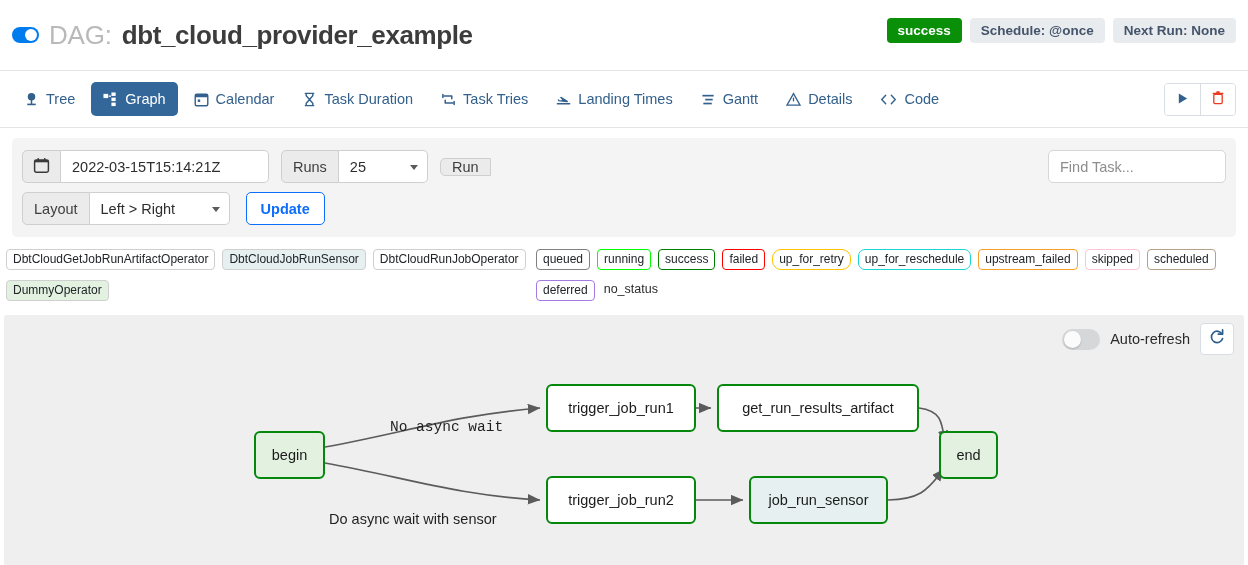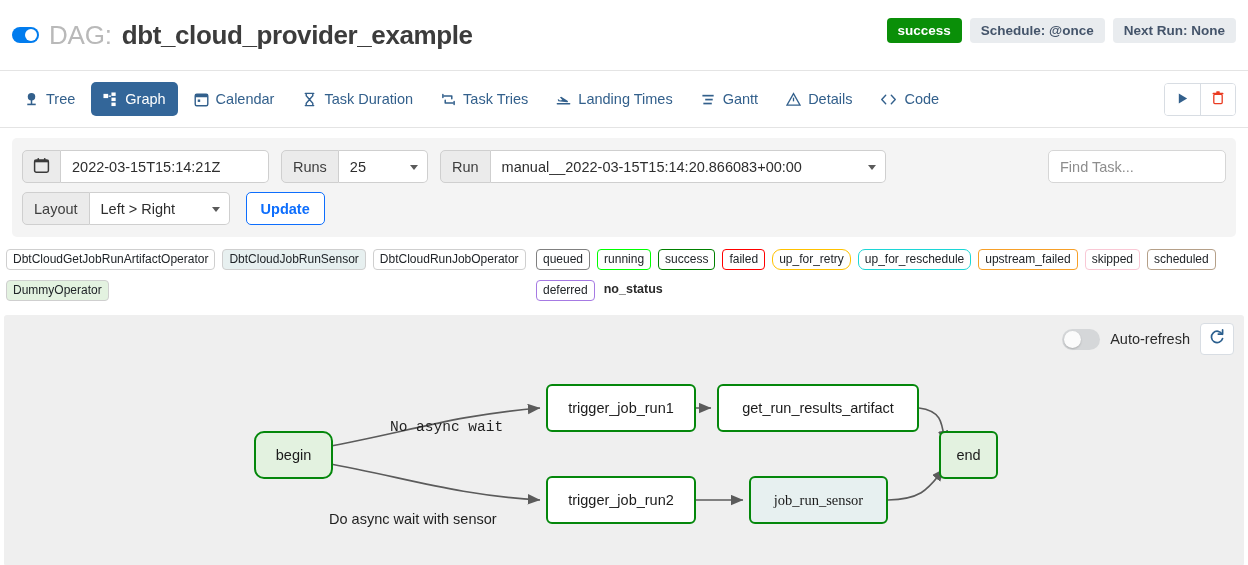--- a/index.html
+++ b/index.html
@@ -138,21 +138,21 @@
   .legend-states { flex: 1; }
   .chip {
     font-size: 12px; border-radius: 4px;
     padding: 2px 6px; margin-right: 7px;
     border: 1.6px solid #cfcfcf; background: #fff;
     white-space: nowrap; line-height: 15px;
     font-family: "Liberation Sans", sans-serif;
   }
   .chip-plain {
     border: none; background: none; padding: 2px 2px;
-    font-size: 12.5px; color: #2b2b2b; font-weight: bold;
+    font-size: 12.5px; color: #2b2b2b;
   }
 
   
   .graph-panel {
     margin: 14px 4px 0 4px;
     background: #efefef;
     border-radius: 3px;
     height: 251px;
     position: relative;
     overflow: hidden;
@@ -347,24 +347,20 @@
       <div class="grp">
         <div class="addon">Runs</div>
         <div class="select" style="min-width:72px;gap:44px;">
           <span>25</span>
           <span class="caret"></span>
         </div>
       </div>
 
       <div class="grp">
         <div class="addon">Run</div>
-        <div class="select" style="min-width:395px;">
-          <span>manual__2022-03-15T15:14:20.866083+00:00</span>
-          <span class="caret"></span>
-        </div>
       </div>
 
     </div>
 
     <div class="ctl-row row2">
       <div class="grp">
         <div class="addon">Layout</div>
         <div class="select" style="min-width:140px;">
           <span>Left &gt; Right</span>
           <span class="caret"></span>
@@ -428,37 +424,37 @@
     <g fill="none" stroke="#5b5b5b" stroke-width="1.7" marker-end="url(#arrow)">
       <path d="M321,132 C400,118 450,100 536,93"></path>
       <path d="M692,93 L707,93"></path>
       <path d="M915,93 C938,96 938,108 941,128"></path>
       <path d="M321,148 C400,162 450,180 536,185"></path>
       <path d="M692,185 L739,185"></path>
       <path d="M884,185 C920,184 925,172 940,154"></path>
     </g>
   </svg>
 
-  <div class="node" style="left:250px; top:116px; width:79px; height:48px; background:#e3f2e0;border-radius:10px;">
+  <div class="node" style="left:250px; top:116px; width:71px; height:48px; background:#e3f2e0;">
     <span>begin</span>
   </div>
 
   <div class="node" style="left:542px; top:69px; width:150px; height:48px;">
     <span>trigger_job_run1</span>
   </div>
 
   <div class="node" style="left:713px; top:69px; width:202px; height:48px;">
     <span>get_run_results_artifact</span>
   </div>
 
   <div class="node" style="left:542px; top:161px; width:150px; height:48px;">
     <span>trigger_job_run2</span>
   </div>
 
-  <div class="node" style="left:745px; top:161px; width:139px; height:48px; background:#e7f0f0;font-family:Liberation Serif, serif;">
+  <div class="node" style="left:745px; top:161px; width:139px; height:48px; background:#e7f0f0;">
     <span>job_run_sensor</span>
   </div>
 
   <div class="node" style="left:935px; top:116px; width:59px; height:48px; background:#e3f2e0;">
     <span>end</span>
   </div>
 
   <div class="edge-label" style="left:386px; top:104px;font-family:Liberation Mono, monospace;">No async wait</div>
   <div class="edge-label" style="left:325px; top:196px;">Do async wait with sensor</div>
 

